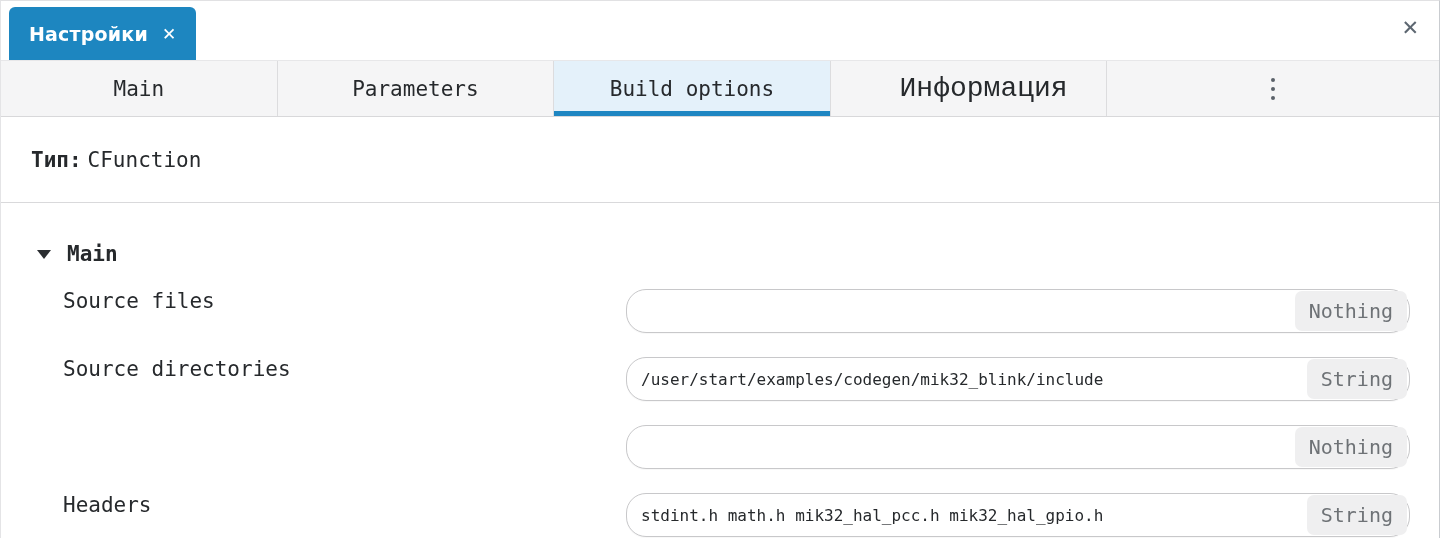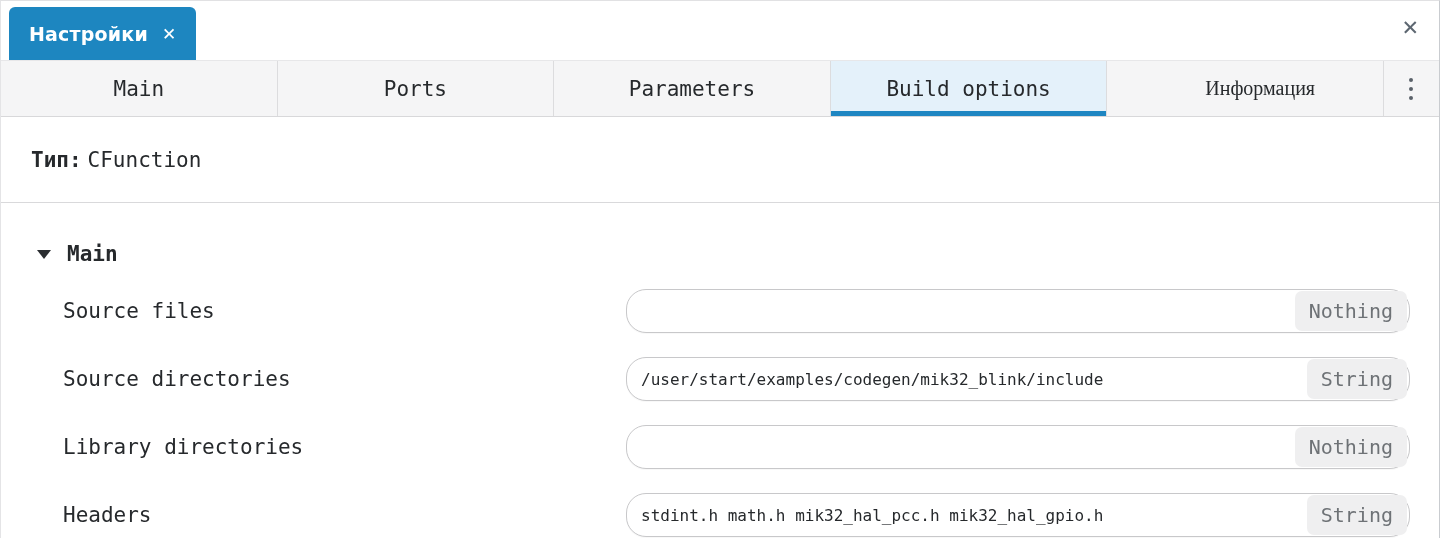--- a/index.html
+++ b/index.html
@@ -51,22 +51,22 @@
     border-right: 1px solid #dcdcde;
     font-size: 21px; color: #26292c;
     cursor: pointer;
   }
   .tab.active { background: #e4f1fa; }
   .tab.active::after {
     content: ""; position: absolute; left: 0; right: 0; bottom: 0; height: 5px;
     background: #1e86c2;
   }
   .tab.cyrillic {
-    font-family: Liberation Serif, serif;
-    font-size: 20px;
+    font-family: Liberation Mono, monospace;
+    font-size: 28px;
     padding-left: 30px;
   }
   .tab-overflow {
     flex: 1 1 auto;
     display: flex; align-items: center; justify-content: center;
     cursor: pointer;
   }
   .kebab { display: flex; flex-direction: column; gap: 5px; }
   .kebab span { width: 4px; height: 4px; border-radius: 50%; background: #5a6169; }
 
@@ -85,21 +85,21 @@
   .section-header {
     display: flex; align-items: center; gap: 16px; height: 26px; cursor: pointer;
   }
   .tri-down {
     width: 0; height: 0;
     border-left: 7px solid transparent; border-right: 7px solid transparent;
     border-top: 9px solid #2a2d30;
   }
   .section-title { font-size: 21px; font-weight: bold; }
 
-  .field-row { display: flex; align-items: center; margin-top: 24px; gap: 43px; }
+  .field-row { display: flex; margin-top: 24px; gap: 43px; }
   .field-row.first { margin-top: 22px; }
   .field-label { margin-left: 26px; font-size: 21px; white-space: nowrap; }
   .field-input {
     margin-left: auto;
     width: 784px; height: 44px;
     border: 1px solid #c8c8ca; border-radius: 20px;
     background: #ffffff;
     display: flex; align-items: center; justify-content: space-between;
     padding: 0 2px 0 14px;
     box-shadow: 0 1px 1px rgba(0,0,0,0.03);
@@ -123,23 +123,20 @@
   <div class="doc-tab">
     <span class="doc-tab-title">Настройки</span>
     <span class="doc-tab-close">✕</span>
   </div>
   <span class="window-close">✕</span>
 </div>
 
 <div class="tabbar">
   <div class="tab">
     <span>Main</span>
-  </div>
-  <div class="tab">
-    <span>Ports</span>
   </div>
   <div class="tab">
     <span>Parameters</span>
   </div>
   <div class="tab active">
     <span>Build options</span>
   </div>
   <div class="tab cyrillic">
     <span>Информация</span>
   </div>
@@ -174,21 +171,20 @@
 
   <div class="field-row">
     <span class="field-label">Source directories</span>
     <div class="field-input">
       <span class="field-value">/user/start/examples/codegen/mik32_blink/include</span>
       <span class="type-badge">String</span>
     </div>
   </div>
 
   <div class="field-row">
-    <span class="field-label">Library directories</span>
     <div class="field-input">
       <span class="field-value"></span>
       <span class="type-badge">Nothing</span>
     </div>
   </div>
 
   <div class="field-row">
     <span class="field-label">Headers</span>
     <div class="field-input">
       <span class="field-value">stdint.h math.h mik32_hal_pcc.h mik32_hal_gpio.h</span>

